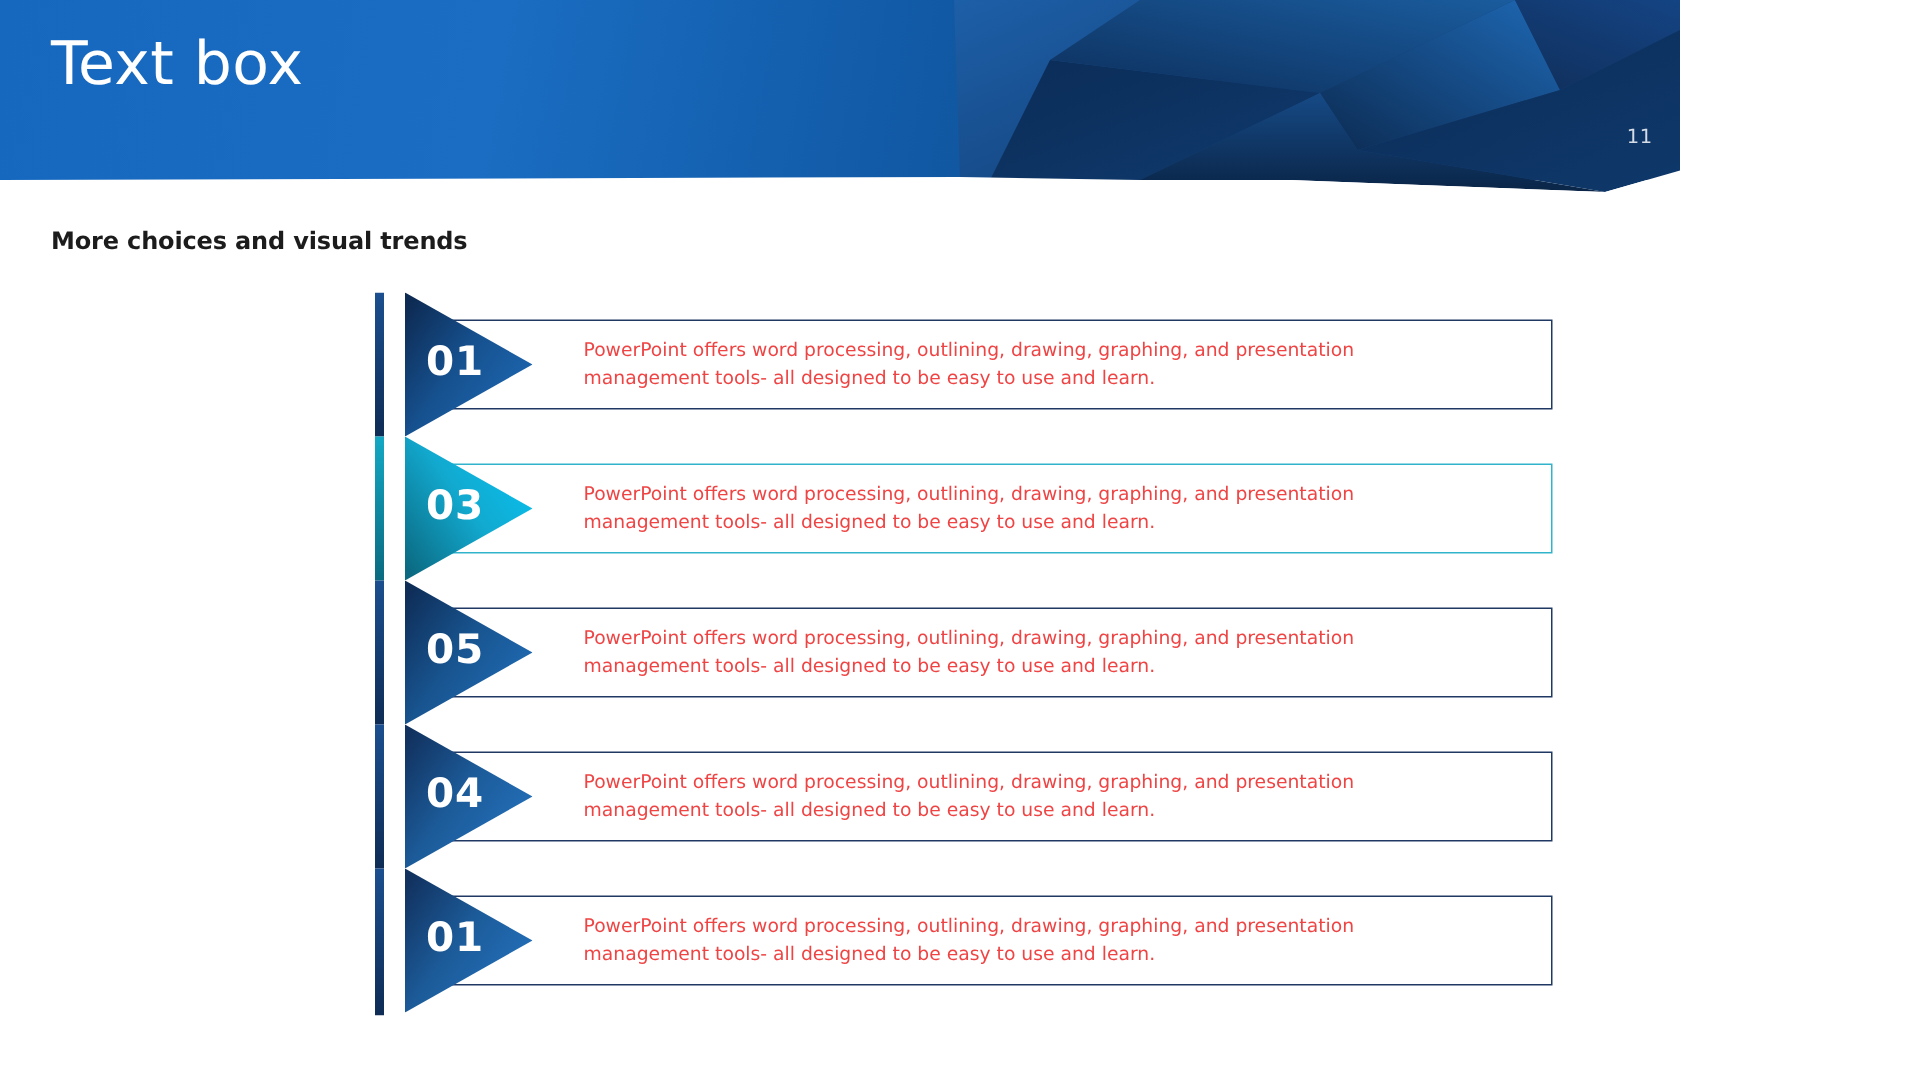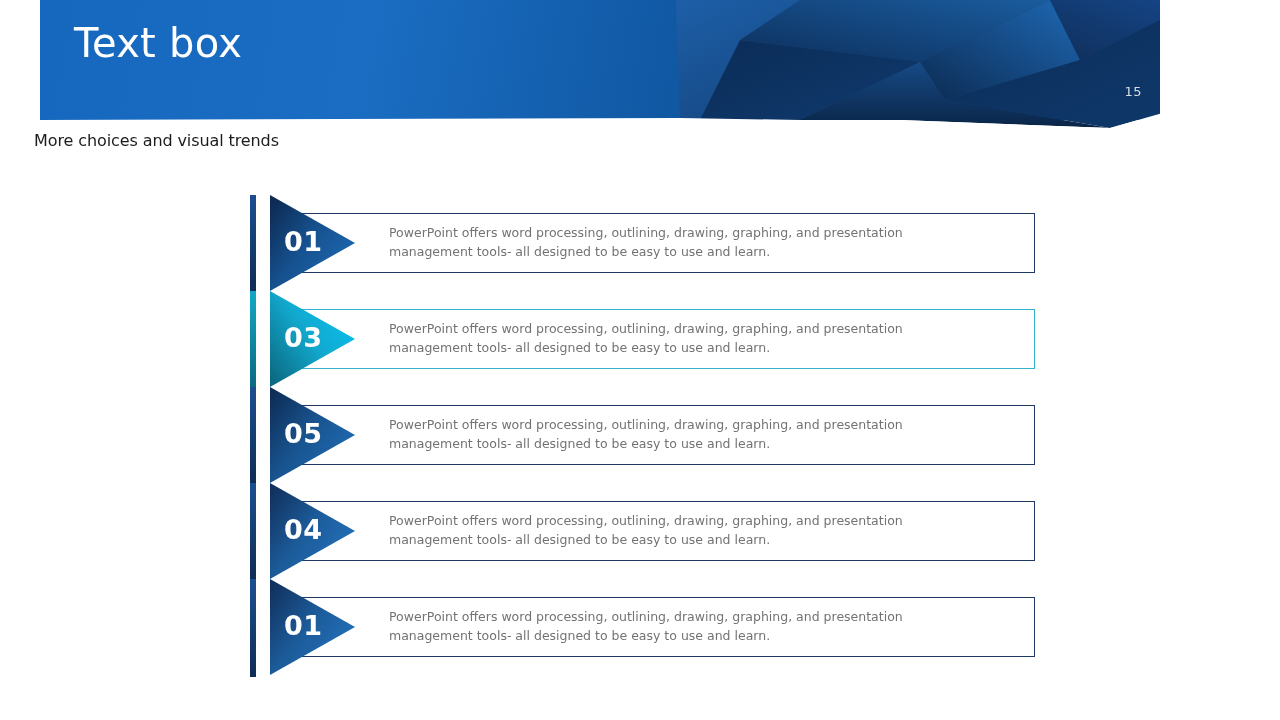--- a/index.html
+++ b/index.html
@@ -19,21 +19,20 @@
   }
 
   
   #header-band {
     position: absolute;
     left: 0;
     top: 0;
     width: 1120px;
     height: 130px;
     overflow: hidden;
-    margin-left: 40px;
   }
   #header-gradient {
     position: absolute;
     left: 0;
     top: 0;
     width: 1280px;
     height: 120px;
     background: linear-gradient(100deg, #1668be 0%, #1a6dc2 26%, #125ba8 46%, #0f4f93 62%, #113f7a 80%, #123a6b 100%);
   }
   #header-poly-svg {
@@ -67,24 +66,24 @@
     font-size: 18px;
     line-height: 24px;
     color: #f2f6fa;
     font-weight: 400;
   }
 
   
   #section-heading {
     position: absolute;
     left: 34px;
-    top: 130px;
+    top: 150px;
     font-size: 16px;
     line-height: 22px;
-    font-weight: normal;
+    font-weight: bold;
     color: #1c1c1c;
     letter-spacing: -0.1px;
   }
 
   
   #rows {
     position: absolute;
     left: 250px;
     top: 195px;
     width: 770px;
@@ -134,21 +133,21 @@
     color: #ffffff;
     letter-spacing: 0.5px;
   }
   .row-text {
     position: absolute;
     left: 119px;
     top: 28px;
     width: 600px;
     font-size: 12.5px;
     line-height: 19px;
-    color: #737373;
+    color: #ef4444;
   }
 
   
   .row.accent .row-box { border-color: #31b3cc; }
 </style>
 </head>
 <body>
 
 <div id="slide">
 
@@ -200,21 +199,21 @@
       <polygon points="1010,0 1160,0 1040,60" fill="url(#pg6)"></polygon>
       <polygon points="1040,60 1160,0 1185,95 1070,128 905,100" fill="url(#pg3)"></polygon>
       <polygon points="1160,0 1280,0 1280,42 1185,95" fill="url(#pg7)"></polygon>
       <polygon points="1185,95 1280,42 1280,120 1210,118" fill="url(#pg8)"></polygon>
       <polygon points="1070,128 1185,95 1210,118 1280,120 1280,132 1070,132" fill="#ffffff"></polygon>
       <polygon points="640,118 760,120 860,120 1070,128 1070,132 636,132" fill="#ffffff"></polygon>
       <polygon points="0,120 640,118 640,132 0,132" fill="#ffffff"></polygon>
     </svg>
 
     <div id="slide-title">Text box</div>
-    <div id="page-number">15</div>
+    <div id="page-number">11</div>
   </div>
 
   <div id="section-heading">More choices and visual trends</div>
 
   <div id="rows">
     <svg id="spine" width="6" height="482" viewBox="0 0 6 482">
       <defs>
         <linearGradient id="sp-navy" x1="0" y1="0" x2="0" y2="1">
           <stop offset="0" stop-color="#1b4f8f"></stop>
             <stop offset="1" stop-color="#0e2c55"></stop>

